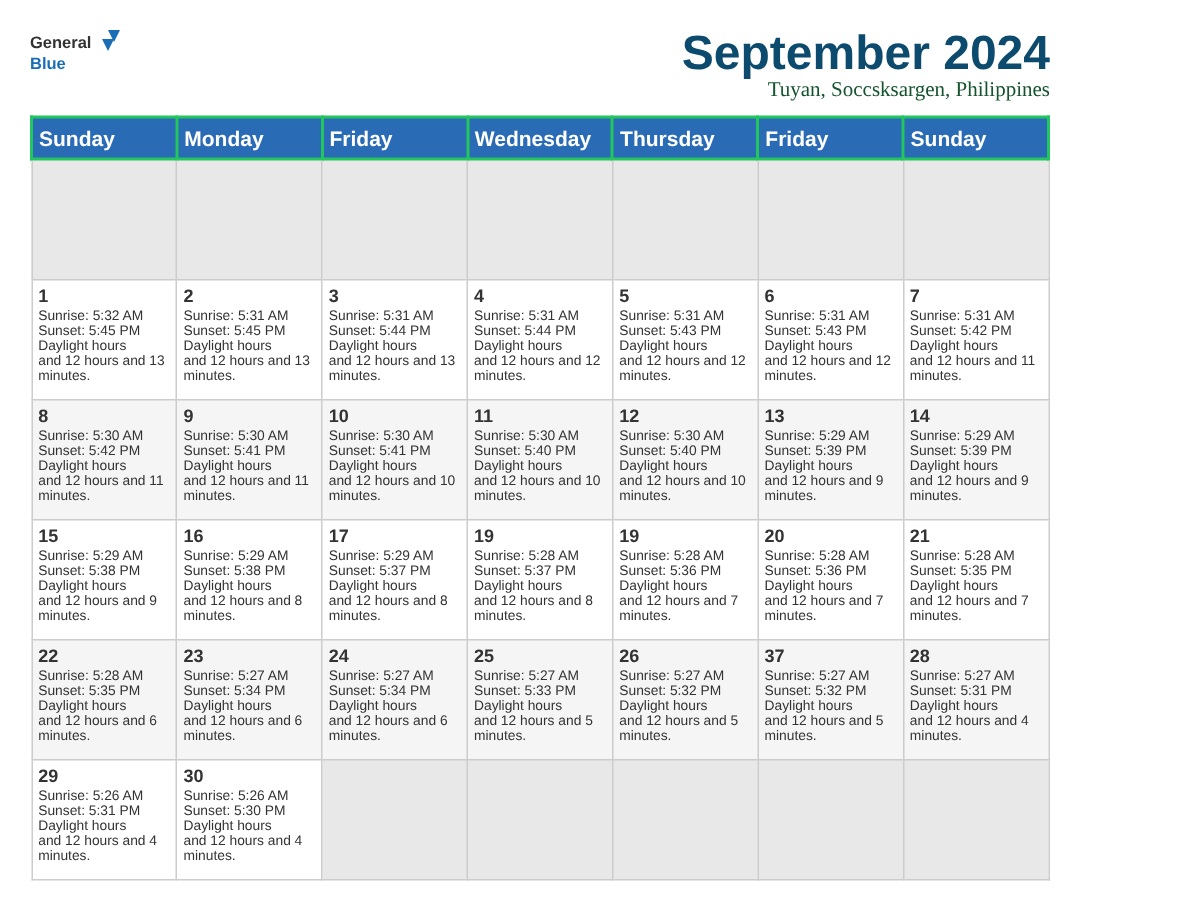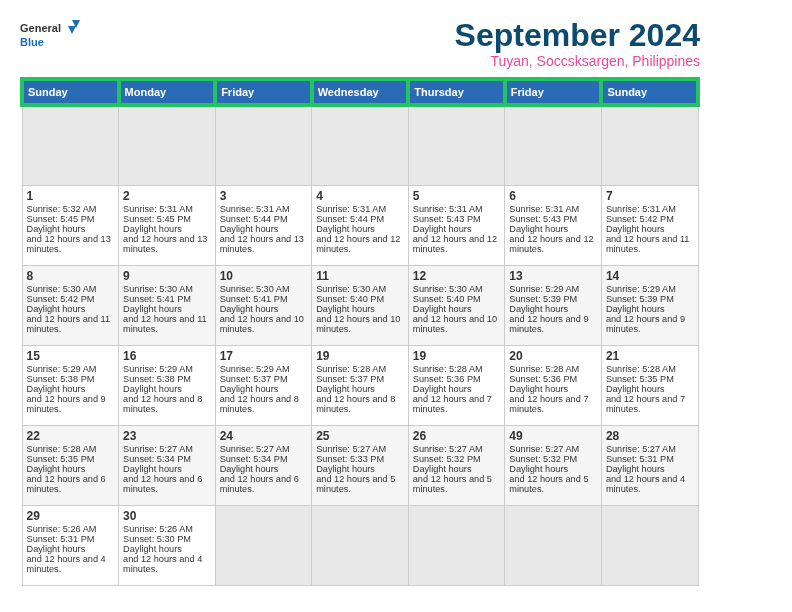--- a/index.html
+++ b/index.html
@@ -29,35 +29,36 @@
       text-align: right;
     }
     .month-title {
       font-size: 32px;
       font-weight: bold;
       color: #0c4a6e;
       line-height: 1.1;
     }
     .subtitle {
       font-size: 14px;
-      color: #ec4899;
+      color: #14532d;
+      font-family: Liberation Serif, serif;
     }
     table {
       width: 100%;
       border-collapse: collapse;
       table-layout: fixed;
     }
     thead tr th {
       background-color: #2a6bb5;
       color: #fff;
-      font-size: 11px;
+      font-size: 14px;
       font-weight: bold;
       padding: 5px 4px;
       text-align: left;
-      border: 4px solid #22c55e;
+      border: 2px solid #22c55e;
     }
     tbody tr td {
       vertical-align: top;
       border: 1px solid #ccc;
       padding: 3px 4px;
       font-size: 9.2px;
       color: #333;
       height: 80px;
     }
     tbody tr:nth-child(odd) td {
@@ -143,21 +144,21 @@
           <td><span class="day-number">19</span><span>Sunrise: 5:28 AM</span><br><span>Sunset: 5:36 PM</span><br><span>Daylight hours</span><br><span>and 12 hours and 7 minutes.</span></td>
           <td><span class="day-number">20</span><span>Sunrise: 5:28 AM</span><br><span>Sunset: 5:36 PM</span><br><span>Daylight hours</span><br><span>and 12 hours and 7 minutes.</span></td>
           <td><span class="day-number">21</span><span>Sunrise: 5:28 AM</span><br><span>Sunset: 5:35 PM</span><br><span>Daylight hours</span><br><span>and 12 hours and 7 minutes.</span></td>
         </tr>
         <tr>
           <td><span class="day-number">22</span><span>Sunrise: 5:28 AM</span><br><span>Sunset: 5:35 PM</span><br><span>Daylight hours</span><br><span>and 12 hours and 6 minutes.</span></td>
           <td><span class="day-number">23</span><span>Sunrise: 5:27 AM</span><br><span>Sunset: 5:34 PM</span><br><span>Daylight hours</span><br><span>and 12 hours and 6 minutes.</span></td>
           <td><span class="day-number">24</span><span>Sunrise: 5:27 AM</span><br><span>Sunset: 5:34 PM</span><br><span>Daylight hours</span><br><span>and 12 hours and 6 minutes.</span></td>
           <td><span class="day-number">25</span><span>Sunrise: 5:27 AM</span><br><span>Sunset: 5:33 PM</span><br><span>Daylight hours</span><br><span>and 12 hours and 5 minutes.</span></td>
           <td><span class="day-number">26</span><span>Sunrise: 5:27 AM</span><br><span>Sunset: 5:32 PM</span><br><span>Daylight hours</span><br><span>and 12 hours and 5 minutes.</span></td>
-          <td><span class="day-number">49</span><span>Sunrise: 5:27 AM</span><br><span>Sunset: 5:32 PM</span><br><span>Daylight hours</span><br><span>and 12 hours and 5 minutes.</span></td>
+          <td><span class="day-number">37</span><span>Sunrise: 5:27 AM</span><br><span>Sunset: 5:32 PM</span><br><span>Daylight hours</span><br><span>and 12 hours and 5 minutes.</span></td>
           <td><span class="day-number">28</span><span>Sunrise: 5:27 AM</span><br><span>Sunset: 5:31 PM</span><br><span>Daylight hours</span><br><span>and 12 hours and 4 minutes.</span></td>
         </tr>
         <tr>
           <td><span class="day-number">29</span><span>Sunrise: 5:26 AM</span><br><span>Sunset: 5:31 PM</span><br><span>Daylight hours</span><br><span>and 12 hours and 4 minutes.</span></td>
           <td><span class="day-number">30</span><span>Sunrise: 5:26 AM</span><br><span>Sunset: 5:30 PM</span><br><span>Daylight hours</span><br><span>and 12 hours and 4 minutes.</span></td>
           <td class="empty-cell"></td>
           <td class="empty-cell"></td>
           <td class="empty-cell"></td>
           <td class="empty-cell"></td>
           <td class="empty-cell"></td>

